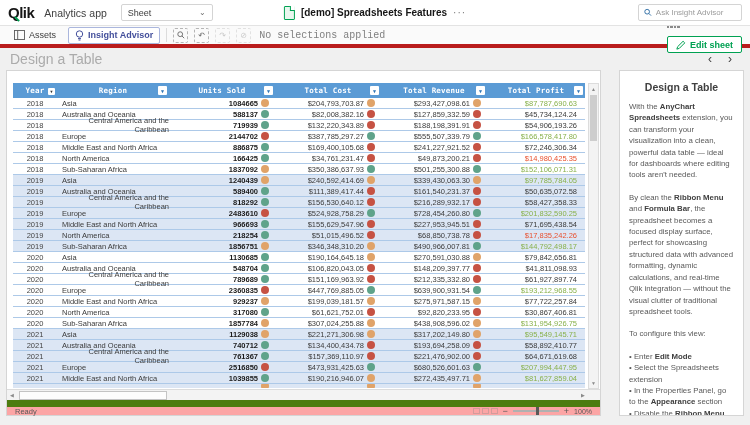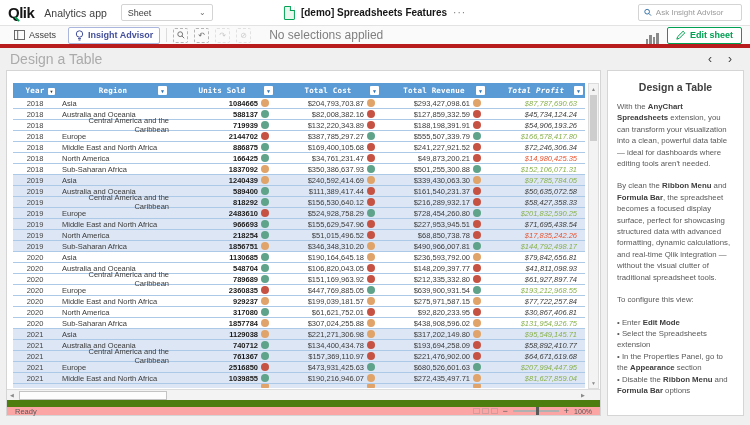--- a/index.html
+++ b/index.html
@@ -34,46 +34,46 @@
   .toolbar { height:22px; background:#fafafa; border-bottom:4px solid #b91c1c;
     display:flex; align-items:center; padding:0 8px; gap:6px; }
   .tb-btn { height:17px; display:flex; align-items:center; gap:4px; padding:0 6px; font-size:9px;
     color:#404040; border-radius:2px; cursor:pointer; }
   .tb-btn svg { display:block; }
   .ia-btn { border:1px solid #aab6dd; background:#fff; color:#44509c; font-weight:600; }
   .tb-sep { width:1px; height:14px; background:#dcdcdc; }
   .sel-icon { width:15px; height:15px; border:1px dashed #b5b5b5; border-radius:2px;
     display:flex; align-items:center; justify-content:center; font-size:8px; color:#6f6f6f; }
   .sel-icon.disabled { opacity:.35; }
-  .no-sel { font-size:12px; color:#7f7f7f; margin-left:12px; }
-  .tb-right { margin-left:auto; display:flex; align-items:flex-end; gap:8px; }
+  .no-sel { font-size:10px; color:#7f7f7f; margin-left:2px;font-family:Liberation Mono, monospace; }
+  .tb-right { margin-left:auto; display:flex; align-items:flex-start; gap:8px;flex-direction:column; }
   .grid-icon { display:flex; align-items:flex-end; gap:1px; height:11px; }
   .grid-icon i { width:2.5px; background:#8a8a8a; display:block; }
   .edit-btn { height:17px; border:1px solid #00a152; border-radius:2px; background:#fff;
     display:flex; align-items:center; gap:4px; padding:0 8px; font-size:9px; font-weight:700; color:#00a152; cursor:pointer; }
 
   
   .sheet-area { height:377px; background:#f0f0f0; padding:0 5px; }
   .sheet-head { height:22px; display:flex; align-items:center; padding:0 5px; }
   .sheet-title { font-size:14px; color:#ababab; }
   .sheet-nav { margin-left:auto; display:flex; gap:16px; padding-right:8px; }
   .sheet-nav span { font-size:12px; color:#404040; cursor:pointer; line-height:1; }
-  .content { display:flex; gap:6px; padding:0 1px; }
+  .content { display:flex; gap:18px; padding:0 1px; }
 
   
   .table-card { width:595px; height:346px; background:#fff; border:1px solid #d5d5d5;
     display:flex; flex-direction:column; position:relative; }
   .grid-wrap { padding:12px 0 0 6px; position:relative; flex:1; overflow:hidden; }
   .hrow { display:flex; width:572px; height:15px; background:#5b9bd5; }
   .hcell { position:relative; display:flex; align-items:center; justify-content:center;
     color:#fff; font-family:"DejaVu Sans Mono", monospace; font-weight:700; font-size:7.5px; letter-spacing:.2px; }
   .fbtn { position:absolute; right:2px; top:3px; width:9px; height:9px; background:#fff; border-radius:1px;
     display:flex; align-items:center; justify-content:center; font-size:5px; color:#2e75b6; cursor:pointer; }
   .fbtn.small { width:7px; height:7px; top:5px; font-size:4px; color:#333; }
-  .col0{width:44px;} .col1{width:112px;text-align:right;} .col2{width:106px;} .col3{width:106px;} .col4{width:106px;} .col5{width:98px;font-style:italic;}
+  .col0{width:44px;} .col1{width:112px;text-align:right;} .col2{width:106px;} .col3{width:106px;} .col4{width:106px;} .col5{width:98px;}
   .trow { display:flex; width:572px; height:11px; border-bottom:1px solid #adc9e8; background:#fff; font-size:7.5px; color:#3b3b3b; }
   .trow.band { background:#dce6f4; }
   .c { display:flex; align-items:center; }
   .c-year { justify-content:center; color:#444; }
   .c-region { padding-left:5px; }
   .c-num .val { flex:1; text-align:right; padding-right:3px; }
   .c-units .val { font-weight:700; color:#1a1a1a; }
   .dotbox { width:14px; display:flex; align-items:center; justify-content:flex-start; }
   .dot { width:8px; height:8px; border-radius:50%; }
   .dot-g { background:#5fa38a; } .dot-o { background:#e0a369; } .dot-r { background:#c65243; }
@@ -545,21 +545,21 @@
                   <span class="dot dot-g"></span>
                 </span>
               </div>
               <div class="c c-num c-cost col3">
                 <span class="val">$190,164,645.18</span>
                 <span class="dotbox">
                   <span class="dot dot-o"></span>
                 </span>
               </div>
               <div class="c c-num c-rev col4">
-                <span class="val">$236,593,792.00</span>
+                <span class="val">$270,591,030.88</span>
                 <span class="dotbox">
                   <span class="dot dot-o"></span>
                 </span>
               </div>
               <div class="c c-profit col5 p-default">$79,842,656.81</div>
             </div>
             <div class="trow">
               <div class="c c-year col0">2020</div>
               <div class="c c-region col1">Australia and Oceania</div>
               <div class="c c-num c-units col2">

